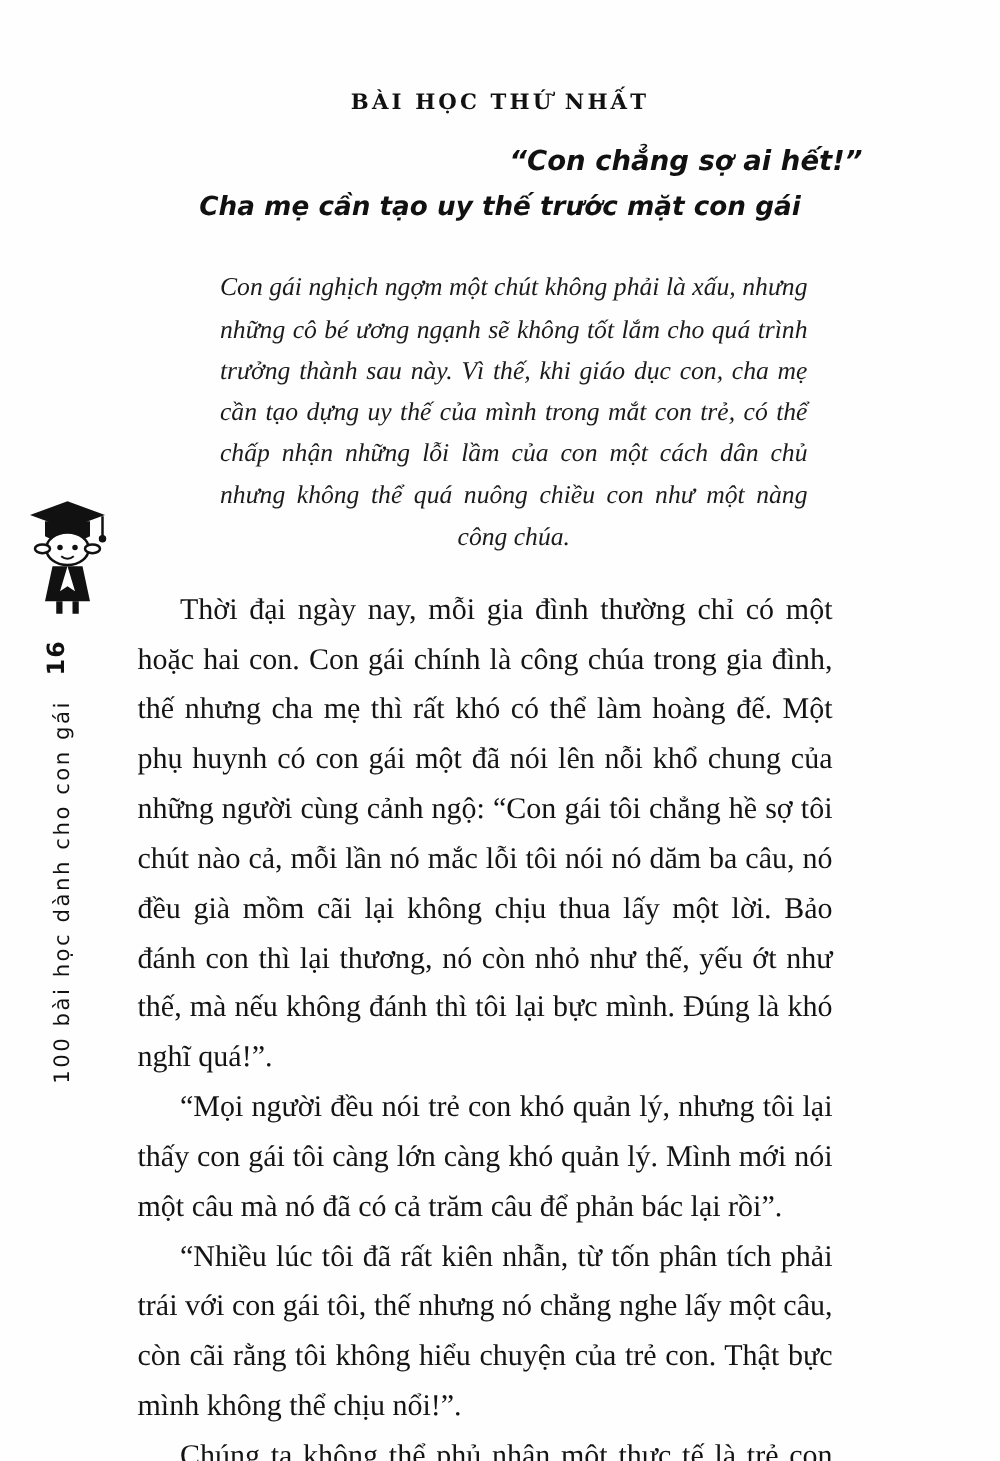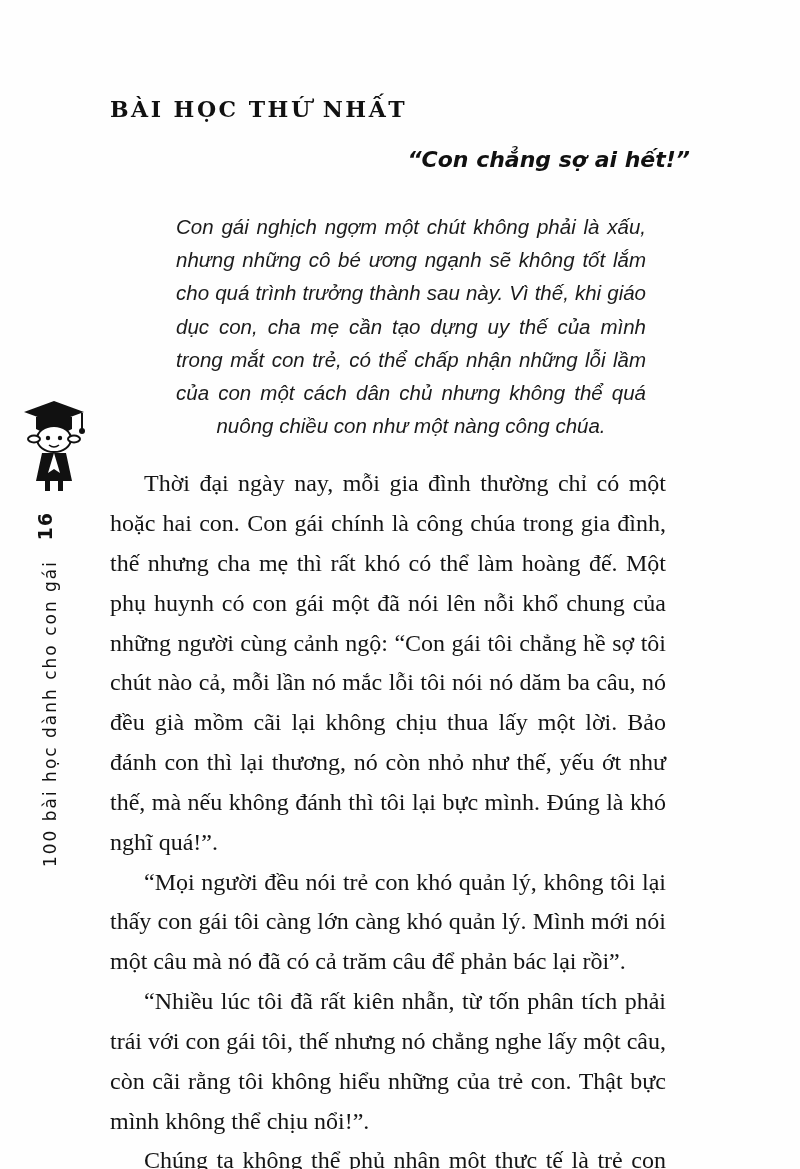--- a/index.html
+++ b/index.html
@@ -68,23 +68,24 @@
   
   .content {
     position: absolute;
     left: 110px;
     top: 0;
     width: 580px;
     height: 100%;
   }
 
   .chapter-label {
-    margin-top: 96px;
+    margin-top: 72px;
+    text-align: center;
     font-family: "DejaVu Serif", serif;
-    font-size: 22px;
+    font-size: 17px;
     font-weight: bold;
     letter-spacing: 2.5px;
     color: #111;
   }
 
   .chapter-title {
     margin-top: 22px;
     text-align: right;
     font-family: "DejaVu Sans", sans-serif;
     font-size: 22px;
@@ -101,21 +102,21 @@
     font-size: 21px;
     font-weight: bold;
     font-style: italic;
     color: #111;
     line-height: 1.45;
   }
 
   .epigraph {
     margin: 34px 16px 0 66px;
     width: 470px;
-    font-family: Liberation Sans, sans-serif;
+    font-family: Liberation Serif, serif;
     font-style: italic;
     font-size: 20.5px;
     line-height: 1.62;
     text-align: justify;
     text-align-last: center;
     color: #1b1b1b;
   }
 
   .body-text {
     margin-top: 22px;
@@ -167,25 +168,26 @@
 
     <div class="running-head">100 bài học dành cho con gái</div>
   </div>
 
   <div class="content">
 
     <div class="chapter-label">BÀI HỌC THỨ NHẤT</div>
 
     <div class="chapter-title">“Con chẳng sợ ai hết!”</div>
 
+    <div class="chapter-subtitle">Cha mẹ cần tạo uy thế trước mặt con gái</div>
 
     <div class="epigraph">Con gái nghịch ngợm một chút không phải là xấu, nhưng những cô bé ương ngạnh sẽ không tốt lắm cho quá trình trưởng thành sau này. Vì thế, khi giáo dục con, cha mẹ cần tạo dựng uy thế của mình trong mắt con trẻ, có thể chấp nhận những lỗi lầm của con một cách dân chủ nhưng không thể quá nuông chiều con như một nàng công chúa.</div>
 
     <div class="body-text">
       <p>Thời đại ngày nay, mỗi gia đình thường chỉ có một hoặc hai con. Con gái chính là công chúa trong gia đình, thế nhưng cha mẹ thì rất khó có thể làm hoàng đế. Một phụ huynh có con gái một đã nói lên nỗi khổ chung của những người cùng cảnh ngộ: “Con gái tôi chẳng hề sợ tôi chút nào cả, mỗi lần nó mắc lỗi tôi nói nó dăm ba câu, nó đều già mồm cãi lại không chịu thua lấy một lời. Bảo đánh con thì lại thương, nó còn nhỏ như thế, yếu ớt như thế, mà nếu không đánh thì tôi lại bực mình. Đúng là khó nghĩ quá!”.</p>
-      <p>“Mọi người đều nói trẻ con khó quản lý, không tôi lại thấy con gái tôi càng lớn càng khó quản lý. Mình mới nói một câu mà nó đã có cả trăm câu để phản bác lại rồi”.</p>
-      <p>“Nhiều lúc tôi đã rất kiên nhẫn, từ tốn phân tích phải trái với con gái tôi, thế nhưng nó chẳng nghe lấy một câu, còn cãi rằng tôi không hiểu những của trẻ con. Thật bực mình không thể chịu nổi!”.</p>
+      <p>“Mọi người đều nói trẻ con khó quản lý, nhưng tôi lại thấy con gái tôi càng lớn càng khó quản lý. Mình mới nói một câu mà nó đã có cả trăm câu để phản bác lại rồi”.</p>
+      <p>“Nhiều lúc tôi đã rất kiên nhẫn, từ tốn phân tích phải trái với con gái tôi, thế nhưng nó chẳng nghe lấy một câu, còn cãi rằng tôi không hiểu chuyện của trẻ con. Thật bực mình không thể chịu nổi!”.</p>
       <p>Chúng ta không thể phủ nhận một thực tế là trẻ con ngày nay không dễ bảo như ngày xưa nữa, bởi các bậc phụ huynh ngày nay quá nuông chiều con, rất khó tạo uy thế trước mặt con. Không có uy thế của người làm cha mẹ, thử hỏi làm sao con cái chịu nghe lời cha mẹ đây?</p>
 
     </div>
 
   </div>
 </div>
 
 </body></html>

